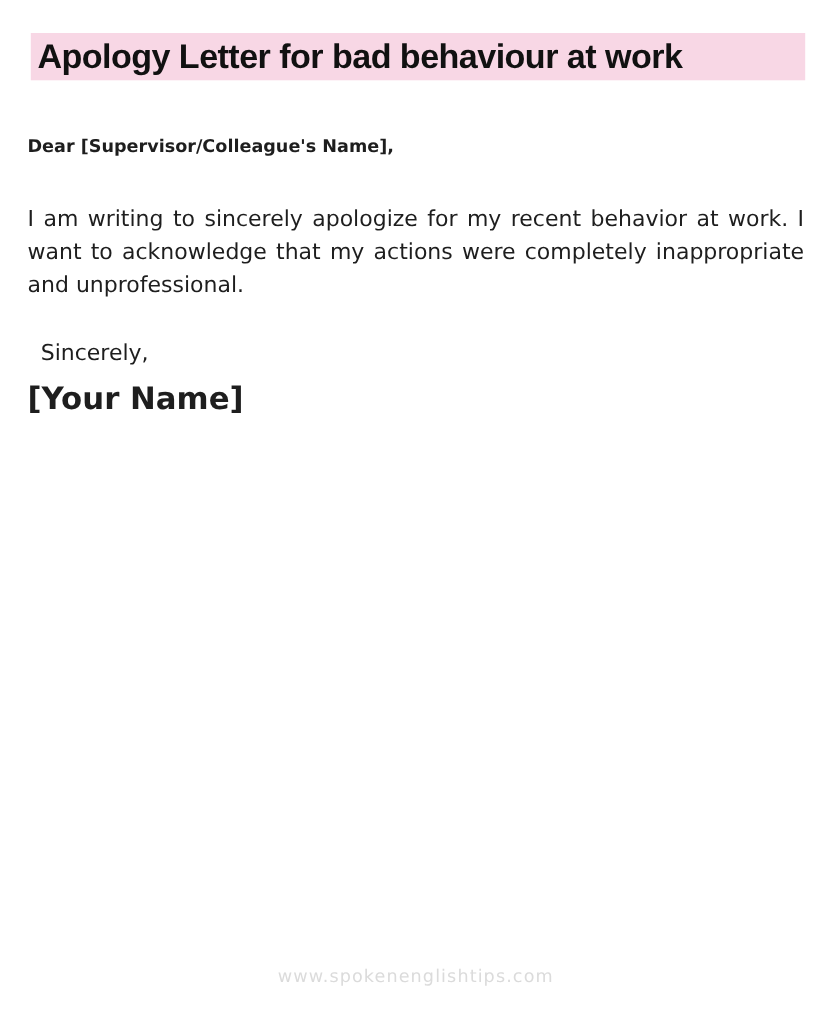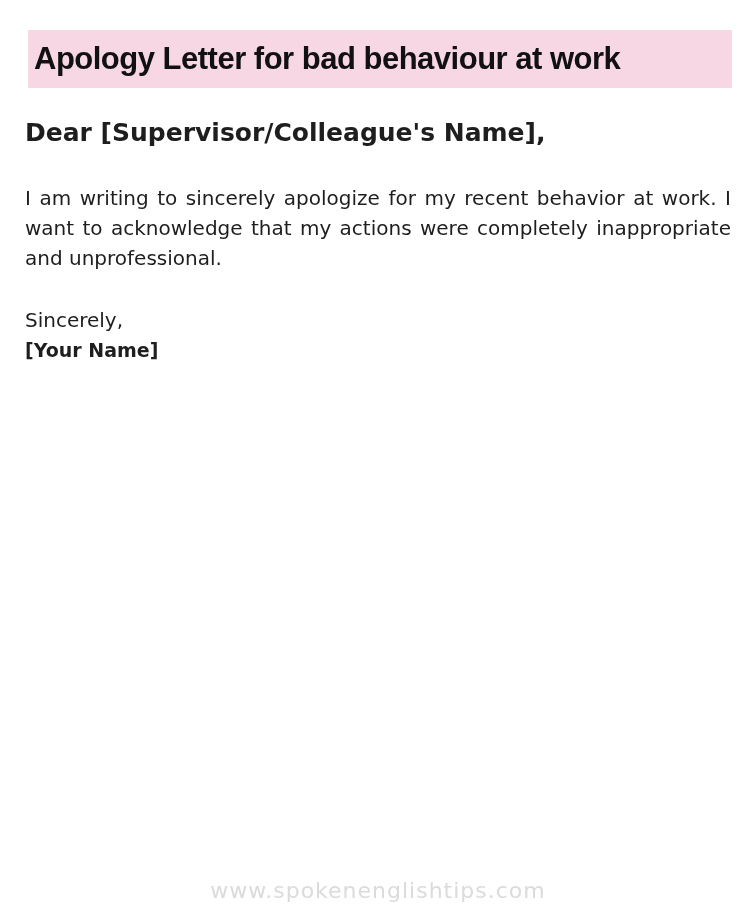--- a/index.html
+++ b/index.html
@@ -13,21 +13,21 @@
     height: 919px;
     background: #ffffff;
     overflow: hidden;
     font-family: "DejaVu Sans", sans-serif;
   }
   .title-bar {
     position: absolute;
     left: 28px;
     top: 30px;
     width: 704px;
-    height: 58px;
+    height: 43px;
     background: var(--title-highlight, #F8D7E5);
     display: flex;
     align-items: center;
     padding: 0 6px;
     box-sizing: border-box;
     text-align: center;
   }
   .title-bar h1 {
     margin: 0;
     font-family: "Liberation Sans", sans-serif;
@@ -42,45 +42,45 @@
     left: 25px;
     top: 118px;
     width: 706px;
     color: var(--body-text, #1E1E1E);
     font-size: 20px;
     line-height: 30px;
   }
   .salutation {
     margin: 0 0 35px 0;
     font-weight: 700;
-    font-size: 25px;
+    font-size: 16px;
     line-height: 30px;
   }
   .para {
     margin: 0 0 32px 0;
     text-align: justify;
     text-justify: inter-word;
   }
   .closing {
-    margin: 0;
+    margin: 12px;
   }
   .signature {
     margin: 0;
     font-weight: 700;
-    font-size: 19px;
+    font-size: 28px;
     line-height: 31px;
   }
   .watermark {
     position: absolute;
     left: 0;
     right: 0;
     top: 878px;
     text-align: center;
     color: var(--watermark-text, #DBDBDB);
-    font-size: 22px;
+    font-size: 16px;
     letter-spacing: 1px;
   }
 </style>
 </head>
 <body>
 
 <div class="page">
 
   <div class="title-bar">
     <h1>Apology Letter for bad behaviour at work</h1>

